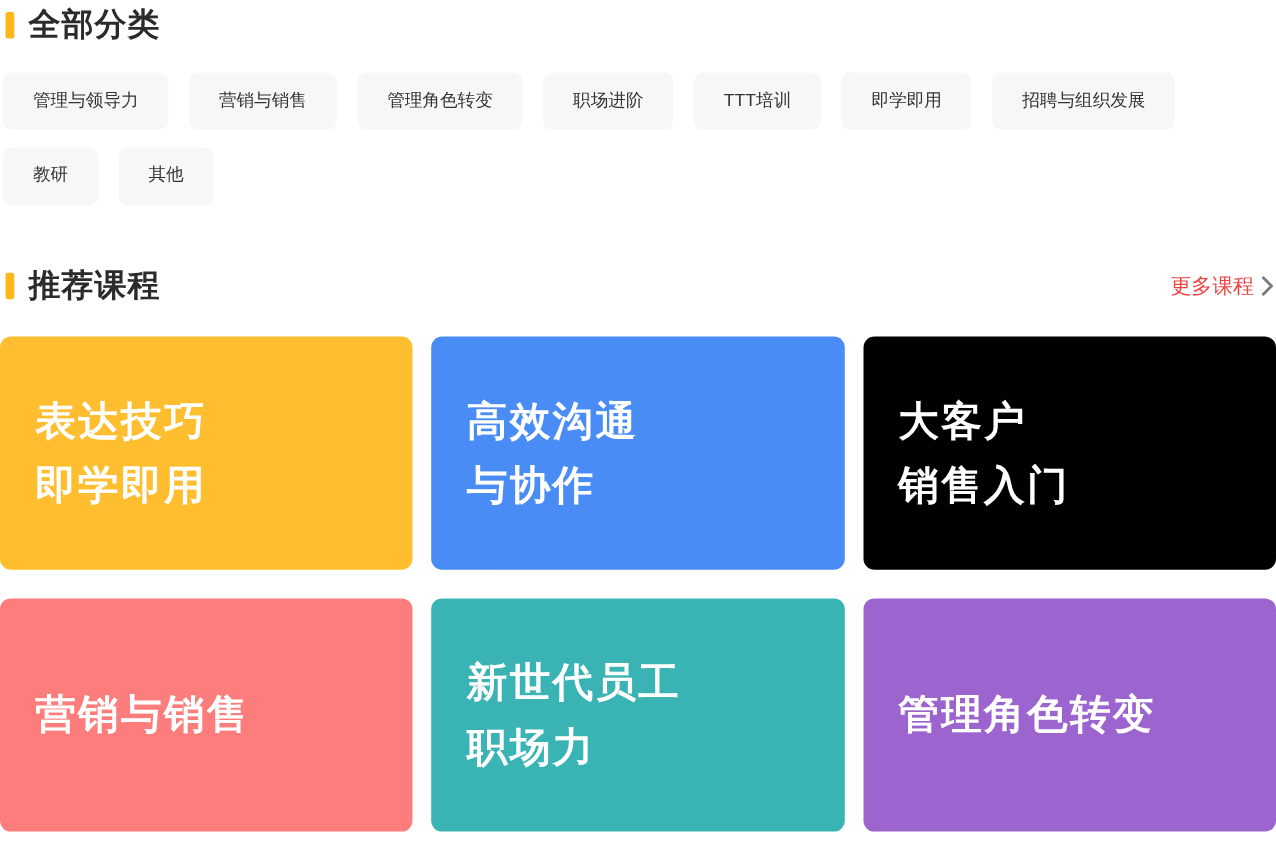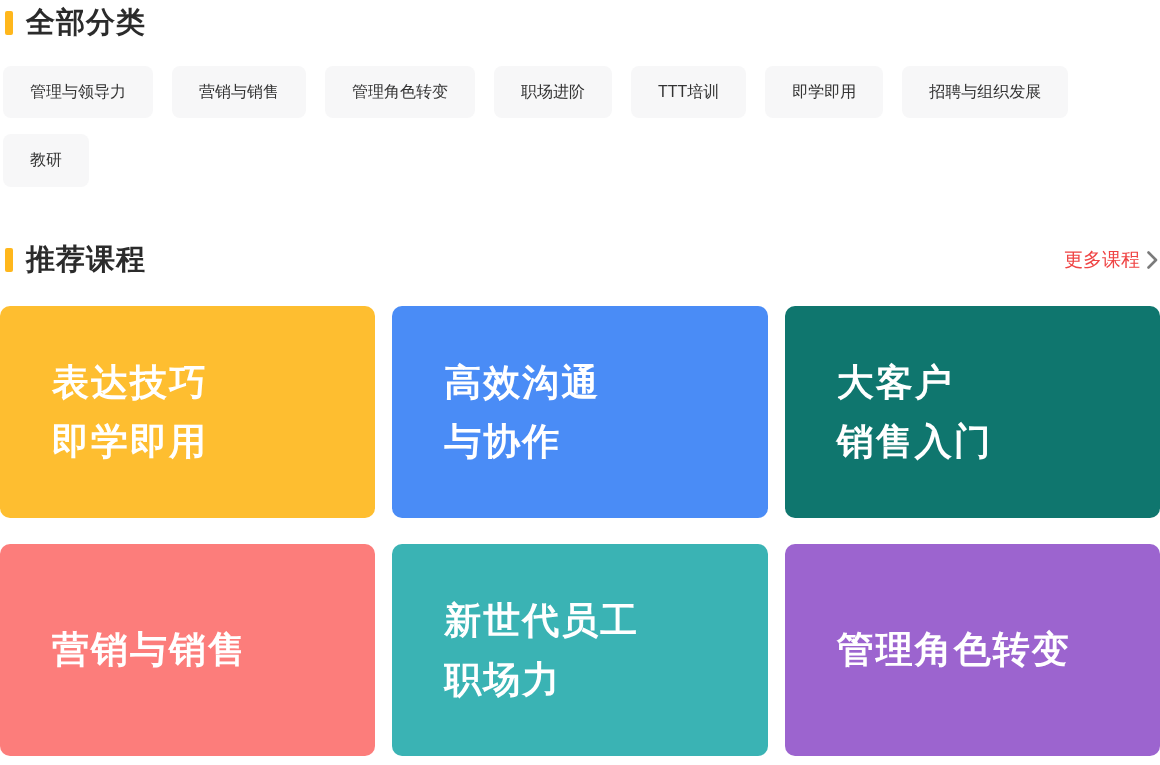--- a/index.html
+++ b/index.html
@@ -78,21 +78,21 @@
     display: grid;
     grid-template-columns: repeat(3, 1fr);
     column-gap: 17px;
     row-gap: 26px;
   }
   .card {
     height: 212px;
     border-radius: 10px;
     display: flex;
     align-items: center;
-    padding: 0 30px 0 52px;
+    padding: 0 30px 0 32px;
     cursor: pointer;
   }
   .card-title {
     color: #ffffff;
     font-size: 37px;
     font-weight: bold;
     line-height: 1.6;
     white-space: pre-line;
     letter-spacing: 2px;
   }
@@ -113,20 +113,21 @@
 
     <div class="chips">
       <button class="chip">管理与领导力</button>
       <button class="chip">营销与销售</button>
       <button class="chip">管理角色转变</button>
       <button class="chip">职场进阶</button>
       <button class="chip">TTT培训</button>
       <button class="chip">即学即用</button>
       <button class="chip">招聘与组织发展</button>
       <button class="chip">教研</button>
+      <button class="chip">其他</button>
     </div>
   </div>
 
   <div class="sec-courses">
     <div class="header-row">
       <div class="section-header">
         <span class="accent-bar"></span>
         <span class="section-title">推荐课程</span>
       </div>
       <div class="more-link">
@@ -139,21 +140,21 @@
 
     <div class="cards">
       <div class="card" style="background: rgb(254, 190, 48);">
         <span class="card-title">表达技巧
 即学即用</span>
       </div>
       <div class="card" style="background: rgb(74, 140, 246);">
         <span class="card-title">高效沟通
 与协作</span>
       </div>
-      <div class="card" style="background: #0f766e;">
+      <div class="card" style="background: #000000;">
         <span class="card-title">大客户
 销售入门</span>
       </div>
       <div class="card" style="background: rgb(252, 125, 123);">
         <span class="card-title">营销与销售</span>
       </div>
       <div class="card" style="background: rgb(58, 179, 180);">
         <span class="card-title">新世代员工
 职场力</span>
       </div>

